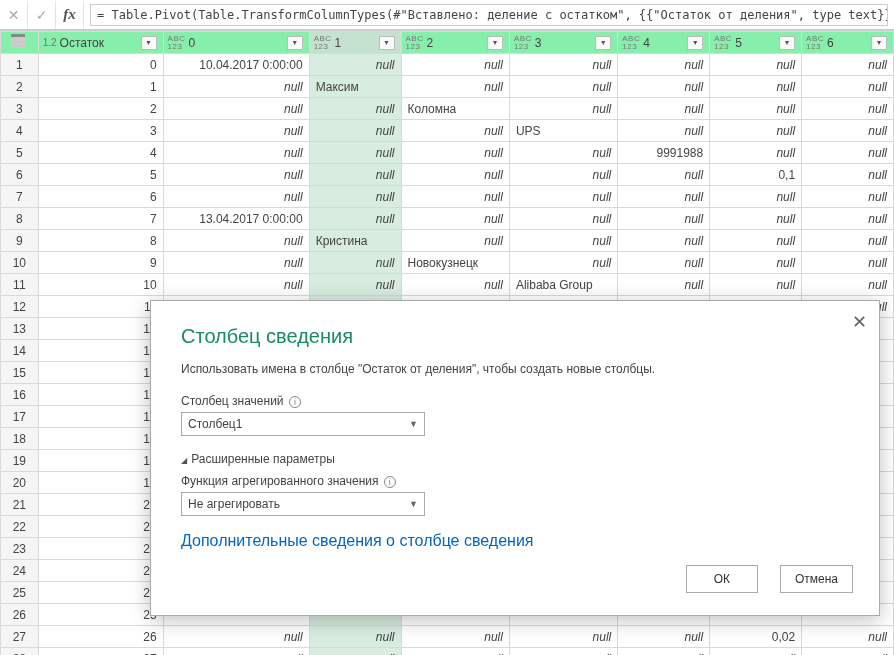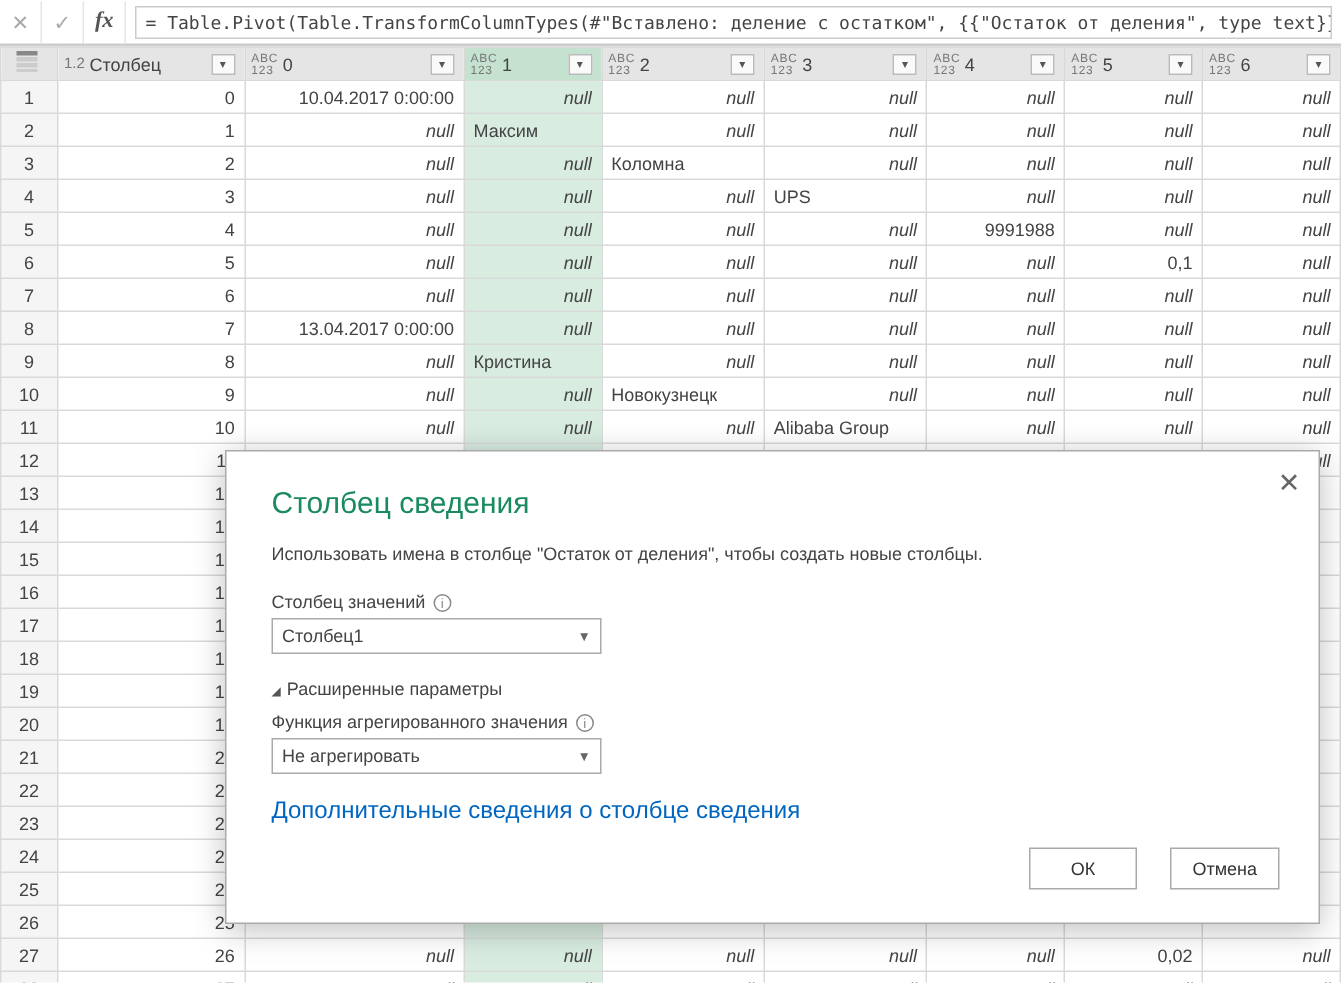--- a/index.html
+++ b/index.html
@@ -63,21 +63,21 @@
     border: 1px solid #d9d9d9;
     height: 22px;
     padding: 0 6px;
     text-align: right;
     font-size: 12px;
     color: #444;
     overflow:hidden;
     white-space:nowrap;
   }
   table.grid th {
-    background: #e5e5e5;
+    background: #86efac;
     color: #444;
     font-weight: normal;
     position: relative;
     text-align:left;
     padding-left: 4px;
   }
   .rownum-col { width: 32px; }
   .rownum {
     background: #f5f5f5;
     text-align: center !important;
@@ -176,21 +176,21 @@
     height:12px;
     border:1px solid #888;
     border-radius:50%;
     font-size:9px;
     line-height:11px;
     text-align:center;
     color:#888;
     margin-left:2px;
   }
   .combo {
-    width: 220px;
+    width: 244px;
     height: 24px;
     border:1px solid #aaa;
     display:flex;
     align-items:center;
     padding:0 6px;
     justify-content:space-between;
     font-size:12px;
     color:#444;
     background:#fff;
     margin-bottom:16px;
@@ -259,21 +259,21 @@
         <col class="col5">
         <col class="col6">
         <col class="col7">
     </colgroup>
     <thead>
       <tr id="header-row">
           <th class="rownum"><span class="table-icon"></span></th>
           <th>
             <div class="col-hdr">
               <span class="type-icon type-num">1.2</span>
-              <span class="hdr-label">Столбец</span>
+              <span class="hdr-label">Остаток</span>
               <span class="dropdown-btn">▾</span>
             </div>
           </th>
           <th>
             <div class="col-hdr">
               <span class="type-icon">
                 <span class="l1">ABC</span>
                 <span class="l2">123</span>
               </span>
               <span class="hdr-label">0</span>

